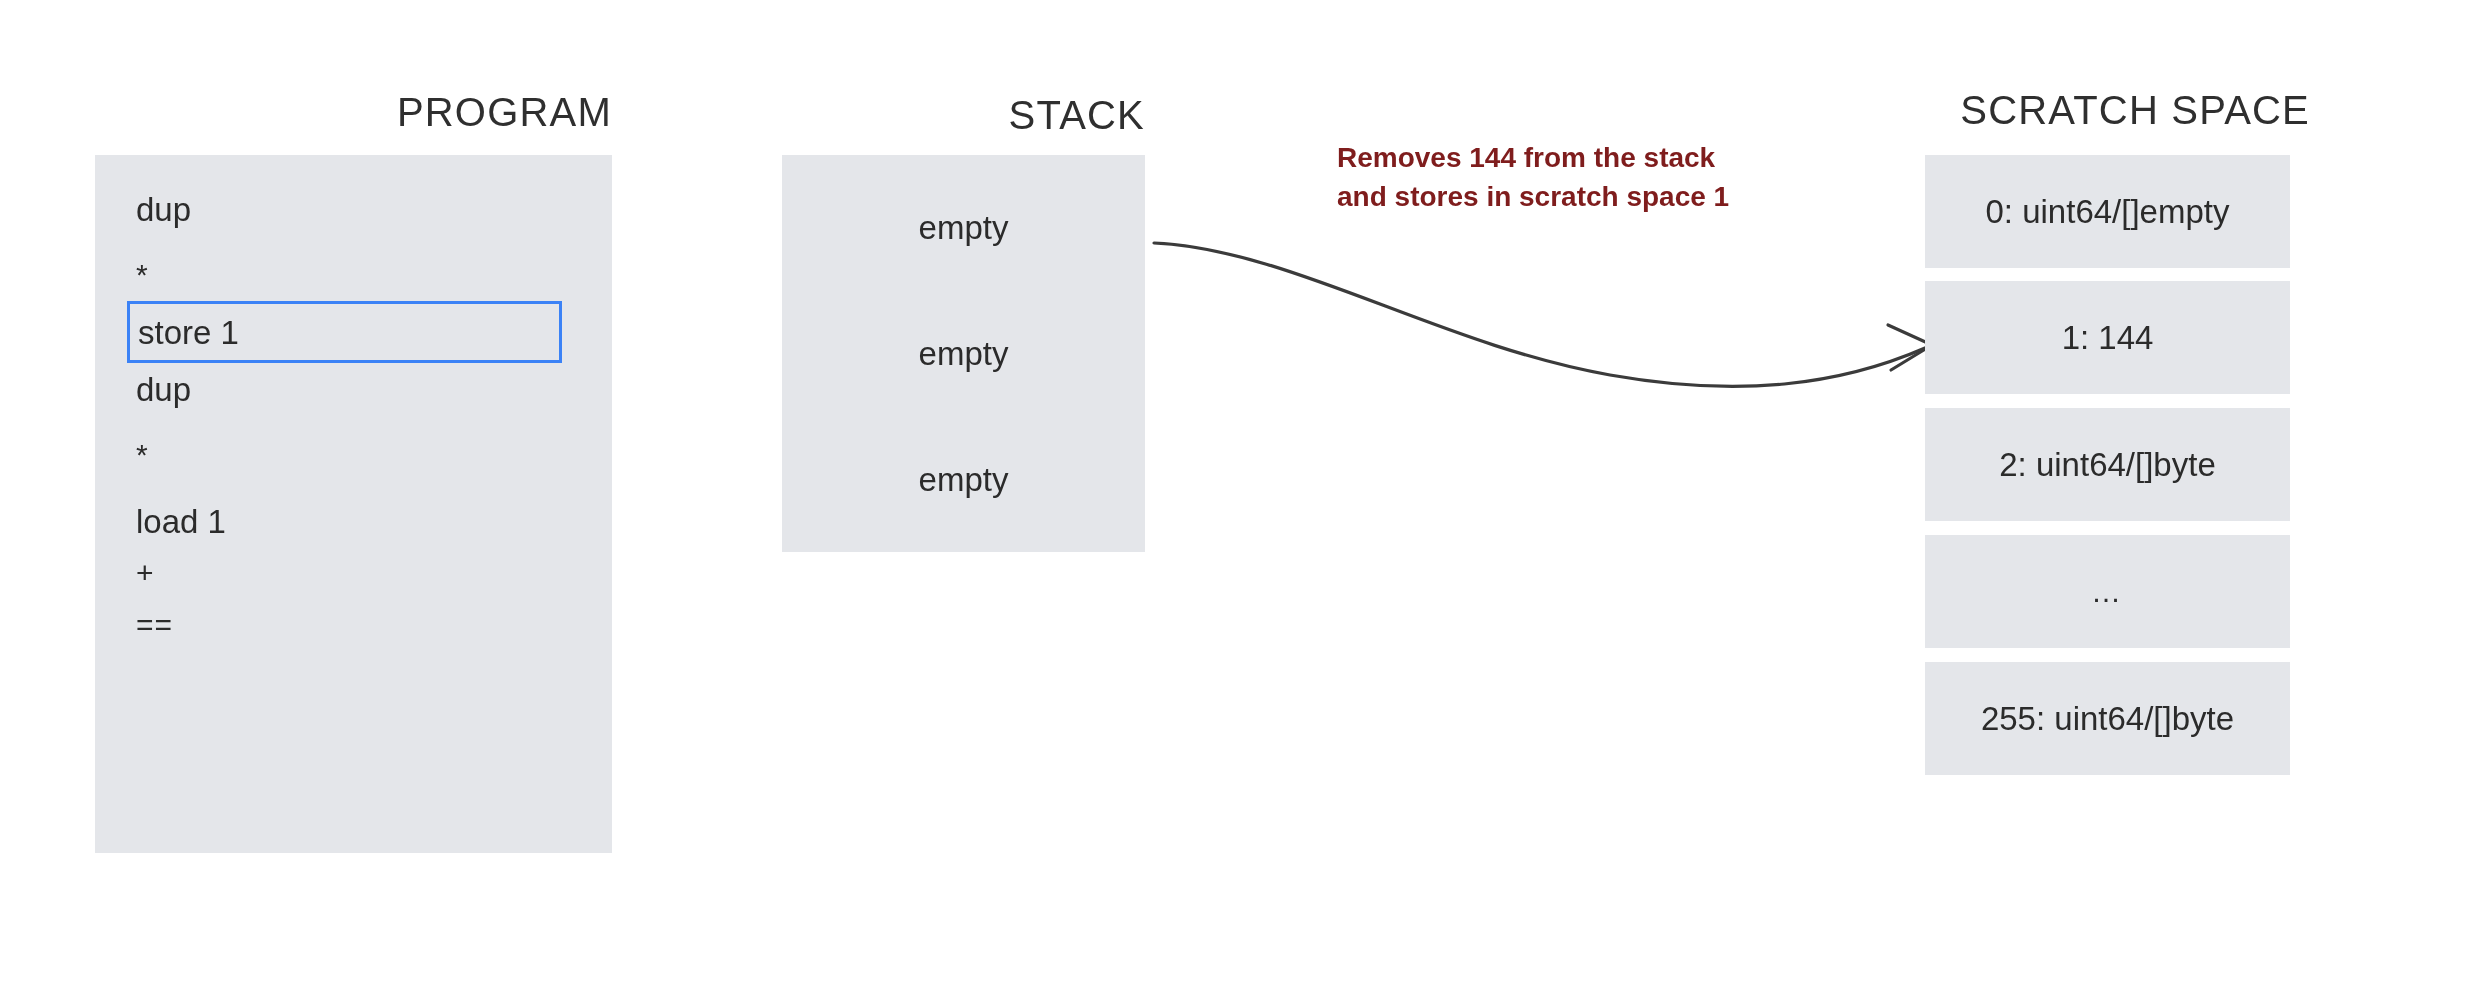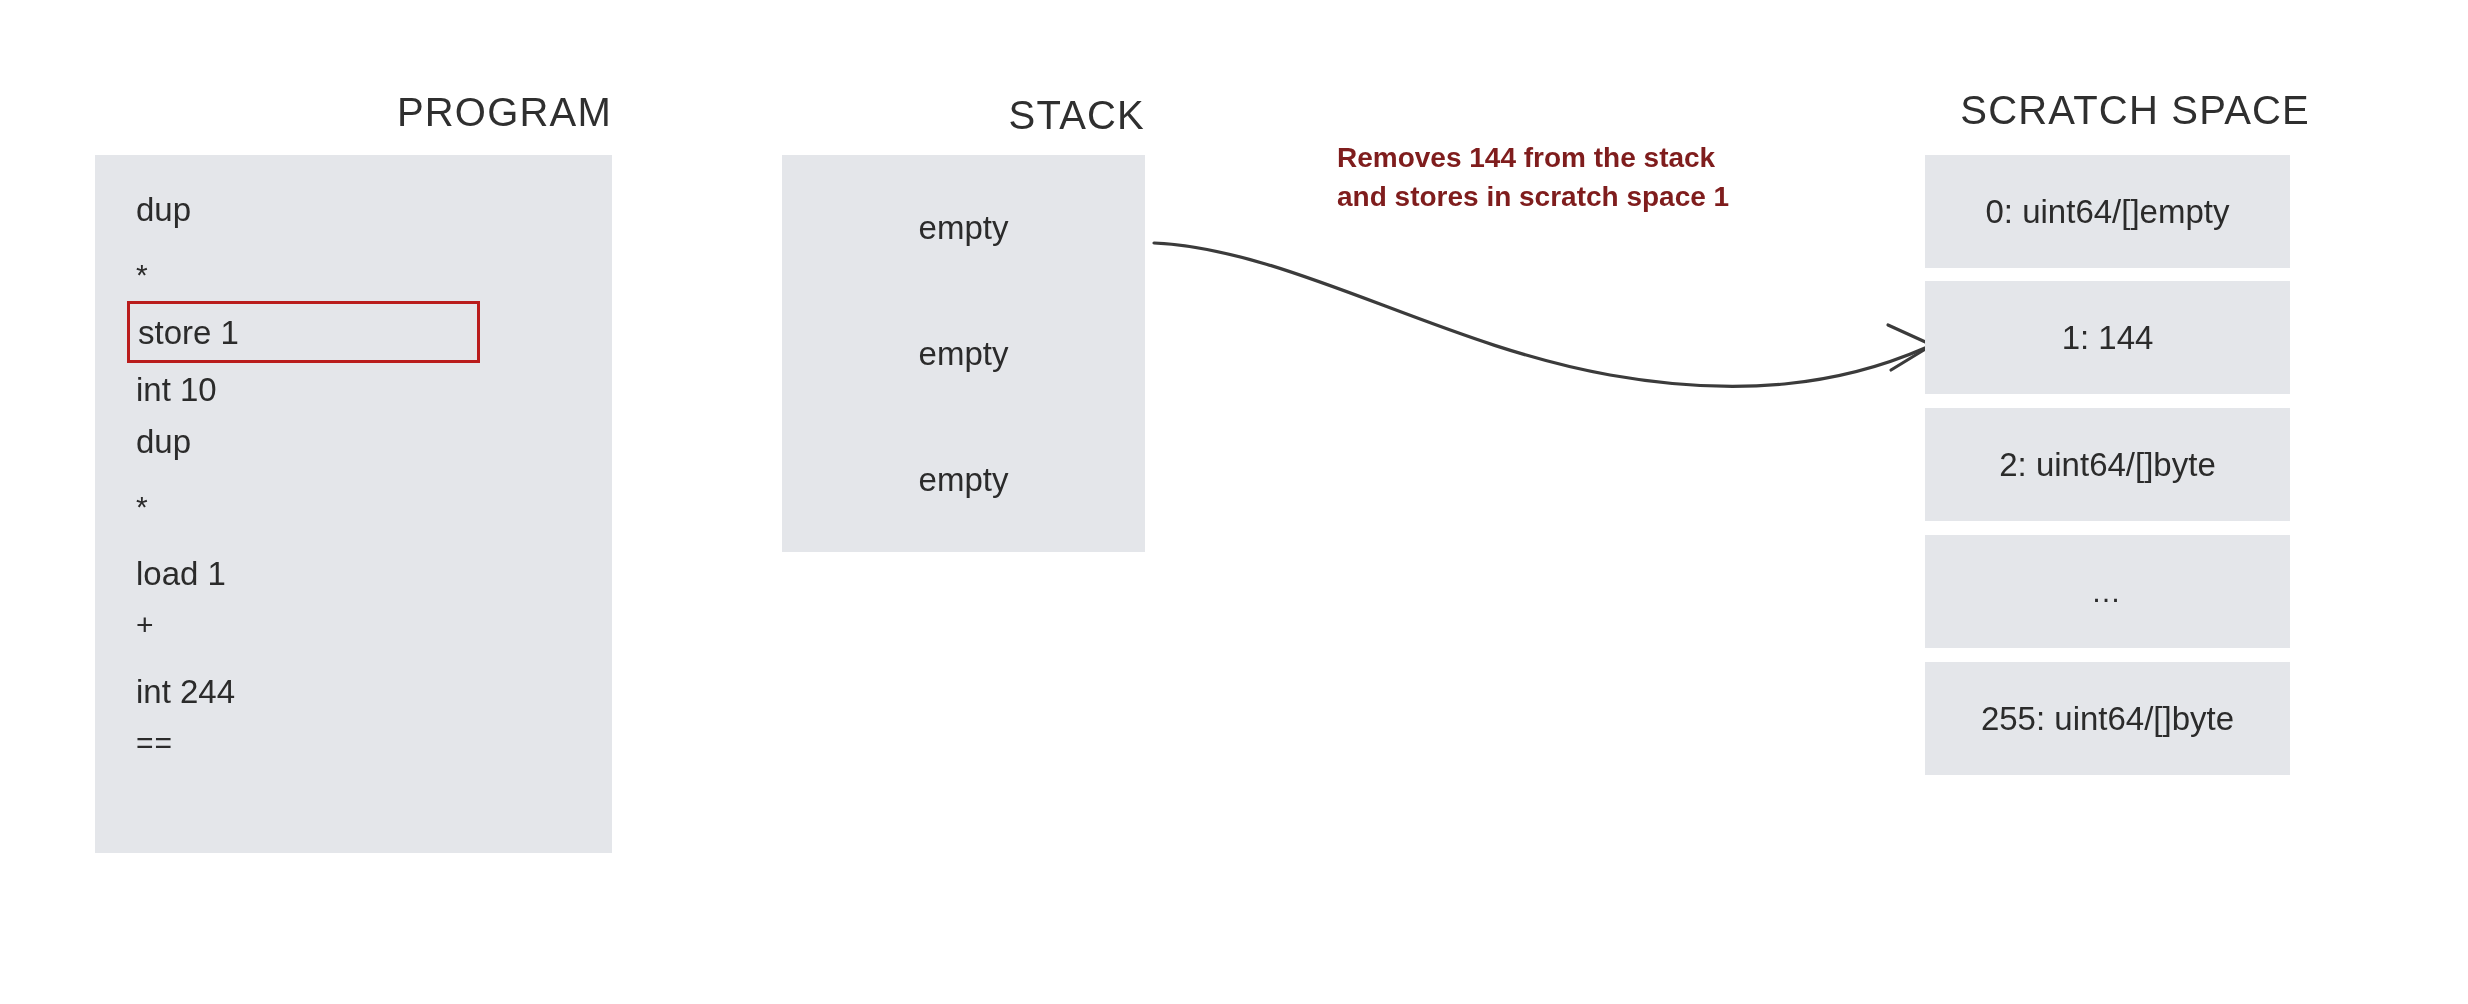--- a/index.html
+++ b/index.html
@@ -58,24 +58,24 @@
     line-height: 1.0;
     color: #2b2b2b;
     height: 52px;
     display: flex;
     align-items: center;
     white-space: nowrap;
   }
   .prog-item.gap-top { margin-top: 14px; }
   .prog-item.highlighted {
     position: relative;
-    border: 3px solid #b91c1c;
+    border: 3px solid #3b82f6;
     box-sizing: border-box;
     height: 62px;
-    width: 353px;
+    width: 435px;
     padding-left: 8px;
     margin-left: -9px;
   }
   .prog-item.op {
     font-size: 30px;
     letter-spacing: 1px;
   }
 
   
   .stack-cell {
@@ -165,43 +165,37 @@
       </div>
 
       <div class="prog-item op gap-top">
         <span>*</span>
       </div>
 
       <div class="prog-item highlighted">
         <span>store 1</span>
       </div>
 
-      <div class="prog-item">
-        <span>int 10</span>
-      </div>
 
       <div class="prog-item">
         <span>dup</span>
       </div>
 
       <div class="prog-item op gap-top">
         <span>*</span>
       </div>
 
       <div class="prog-item gap-top">
         <span>load 1</span>
       </div>
 
       <div class="prog-item op">
         <span>+</span>
       </div>
 
-      <div class="prog-item gap-top">
-        <span>int 244</span>
-      </div>
 
       <div class="prog-item op">
         <span>==</span>
       </div>
 
     </div>
   </div>
 
   <div class="col-heading" id="heading-stack">STACK</div>
 

